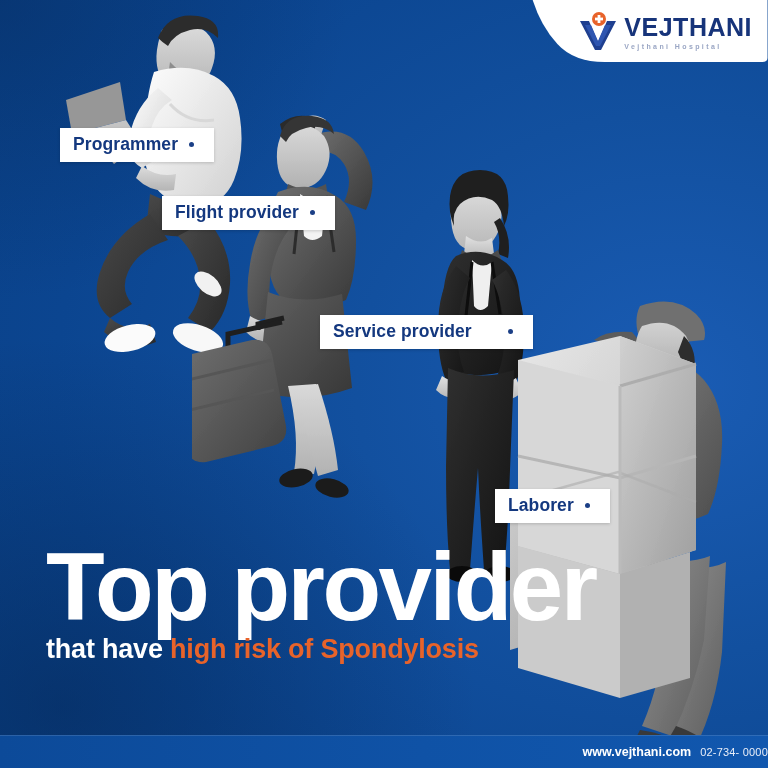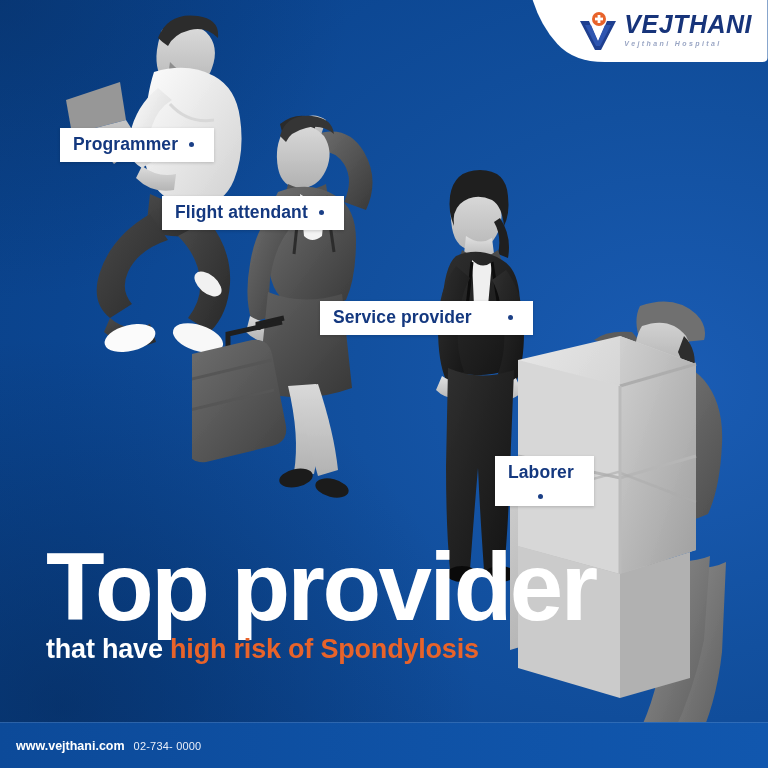--- a/index.html
+++ b/index.html
@@ -26,23 +26,22 @@
   }
 
   
   .header-swoosh{
     position:absolute; top:0; right:0;
     width:250px; height:92px;
   }
 
   .logo-wrap{
     position:absolute; top:12px; right:16px;
-    display:flex; gap:5px;
+    display:flex; align-items:center; gap:5px;
     z-index:6;
-    font-style:italic;
   }
   .logo-mark{ position:relative; width:42px; height:40px; }
   .logo-word{ display:flex; flex-direction:column; line-height:1; }
   .logo-name{
     font-size:25px; font-weight:bold; letter-spacing:.5px;
     color:#17347a; font-family:"Liberation Sans", sans-serif;
   }
   .logo-sub{
     font-size:7px; letter-spacing:2.4px; color:#9aa6c4;
     margin-top:3px; font-weight:bold;
@@ -85,26 +84,27 @@
     margin-top:3px;
     font-size:27px; font-weight:bold;
     letter-spacing:-.2px;
   }
   .headline .line2 .w{ color:#ffffff; }
   .headline .line2 .o{ color:#e8632a; }
 
   
   .footer{
     position:absolute; left:0; right:0; bottom:0;
-    height:46px;
+    height:33px;
     background:linear-gradient(90deg,#0c4a99 0%, #0f52a6 55%, #1157ae 100%);
     border-top:1px solid rgba(255,255,255,.13);
     display:flex; align-items:center;
     padding-left:16px;
     z-index:8;
+    justify-content:flex-end;
   }
   .footer .site{ color:#ffffff; font-size:12.5px; font-weight:bold; }
   .footer .tel{ color:#e9eef8; font-size:11px; margin-left:9px; letter-spacing:.2px;}
 </style>
 </head>
 <body>
 
 <div id="poster">
 
   <div class="vignette"></div>
@@ -345,30 +345,30 @@
       <div class="logo-sub">Vejthani Hospital</div>
     </div>
   </div>
 
   <div class="chip" style="left:60px; top:128px;">
     <span>Programmer</span>
     <span class="dot"></span>
   </div>
 
   <div class="chip" style="left:162px; top:196px;">
-    <span>Flight attendant</span>
+    <span>Flight provider</span>
     <span class="dot"></span>
   </div>
 
-  <div class="chip" style="left:320px; top:301px;gap:36px;">
+  <div class="chip" style="left:320px; top:315px;gap:36px;">
     <span>Service provider</span>
     <span class="dot"></span>
   </div>
 
-  <div class="chip" style="left:495px; top:456px;flex-direction:column;">
+  <div class="chip" style="left:495px; top:489px;">
     <span>Laborer</span>
     <span class="dot"></span>
   </div>
 
   <div class="headline">
     <div class="line1">Top provider</div>
     <div class="line2">
       <span class="w">that have </span><span class="o">high risk of Spondylosis</span>
     </div>
   </div>

